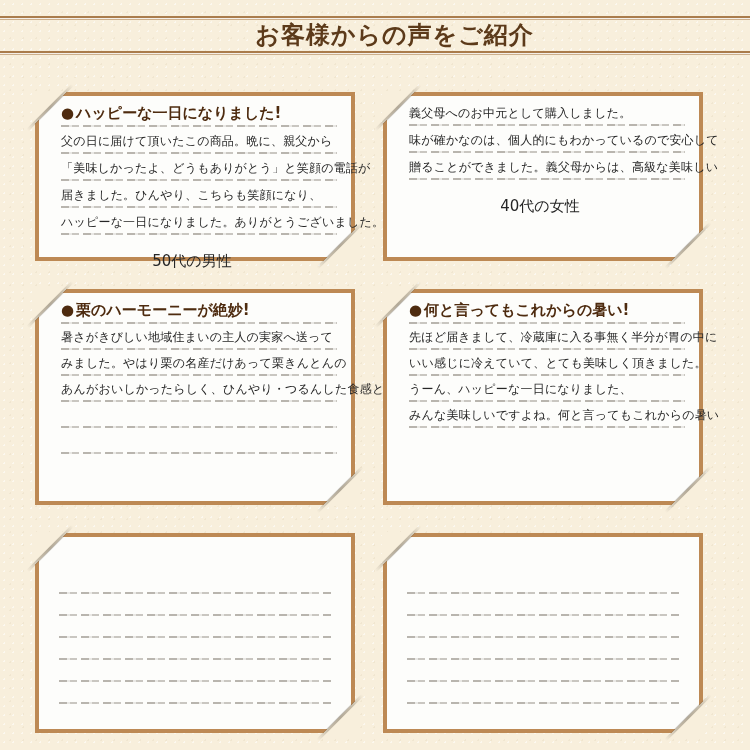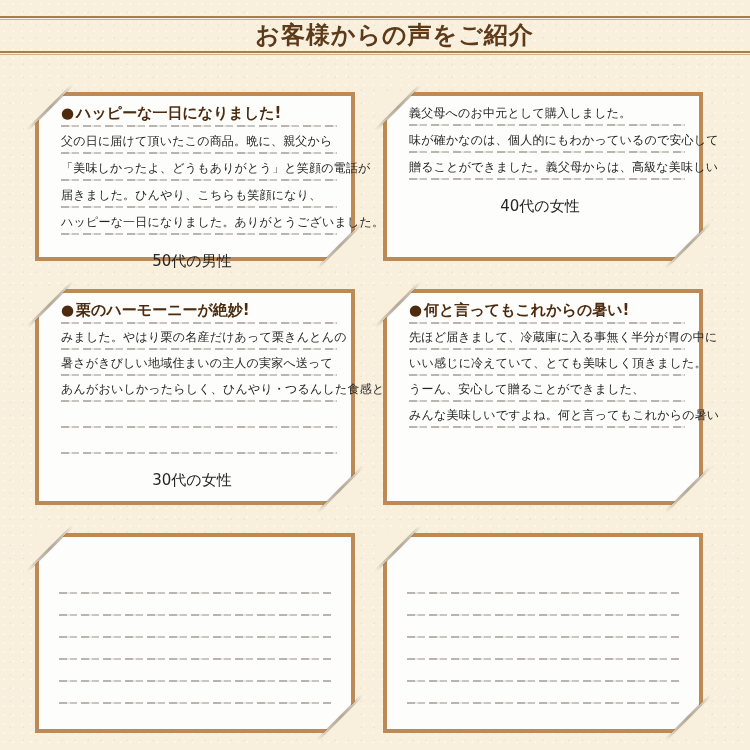--- a/index.html
+++ b/index.html
@@ -124,45 +124,44 @@
       <div class="slit tl"></div>
       <div class="fold br"></div>
       <div class="slit br"></div>
     </div>
 
     <div class="cell r2">
       <div class="card">
         <div class="card-inner">
           <div class="line title-line"><span class="bullet">●</span><span>栗のハーモーニーが絶妙!</span></div>
           <div>
+              <div class="line body-line">暑さがきびしい地域住まいの主人の実家へ送って</div>
               <div class="line body-line">みました。やはり栗の名産だけあって栗きんとんの</div>
-              <div class="line body-line">暑さがきびしい地域住まいの主人の実家へ送って</div>
               <div class="line body-line">あんがおいしかったらしく、ひんやり・つるんした食感と</div>
             </div>
           <div>
               <div class="line rule-line"></div>
               <div class="line rule-line"></div>
             </div>
-          <div class="attribution">30代の女性</div>
         </div>
       </div>
       <div class="fold tl"></div>
       <div class="slit tl"></div>
       <div class="fold br"></div>
       <div class="slit br"></div>
     </div>
 
     <div class="cell r2">
       <div class="card">
         <div class="card-inner">
           <div class="line title-line"><span class="bullet">●</span><span>何と言ってもこれからの暑い!</span></div>
           <div>
               <div class="line body-line">先ほど届きまして、冷蔵庫に入る事無く半分が胃の中に</div>
               <div class="line body-line">いい感じに冷えていて、とても美味しく頂きました。</div>
-              <div class="line body-line">うーん、安心して贈ることができました、</div>
+              <div class="line body-line">うーん、ハッピーな一日になりました、</div>
               <div class="line body-line">みんな美味しいですよね。何と言ってもこれからの暑い</div>
             </div>
         </div>
       </div>
       <div class="fold tl"></div>
       <div class="slit tl"></div>
       <div class="fold br"></div>
       <div class="slit br"></div>
     </div>
 

